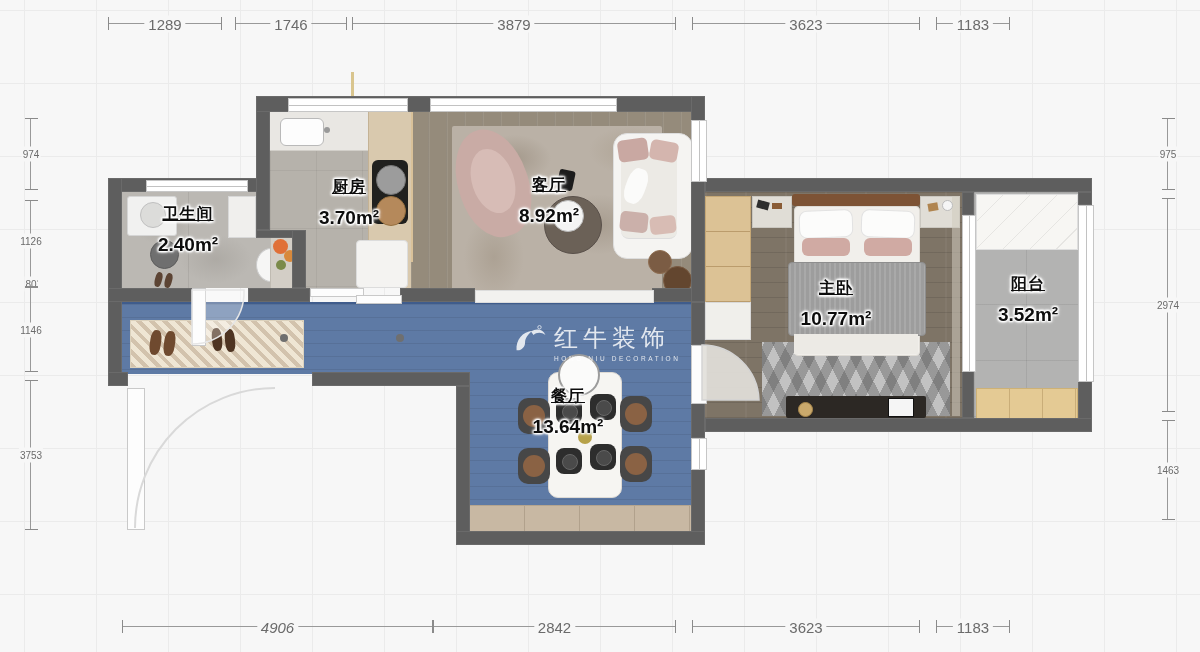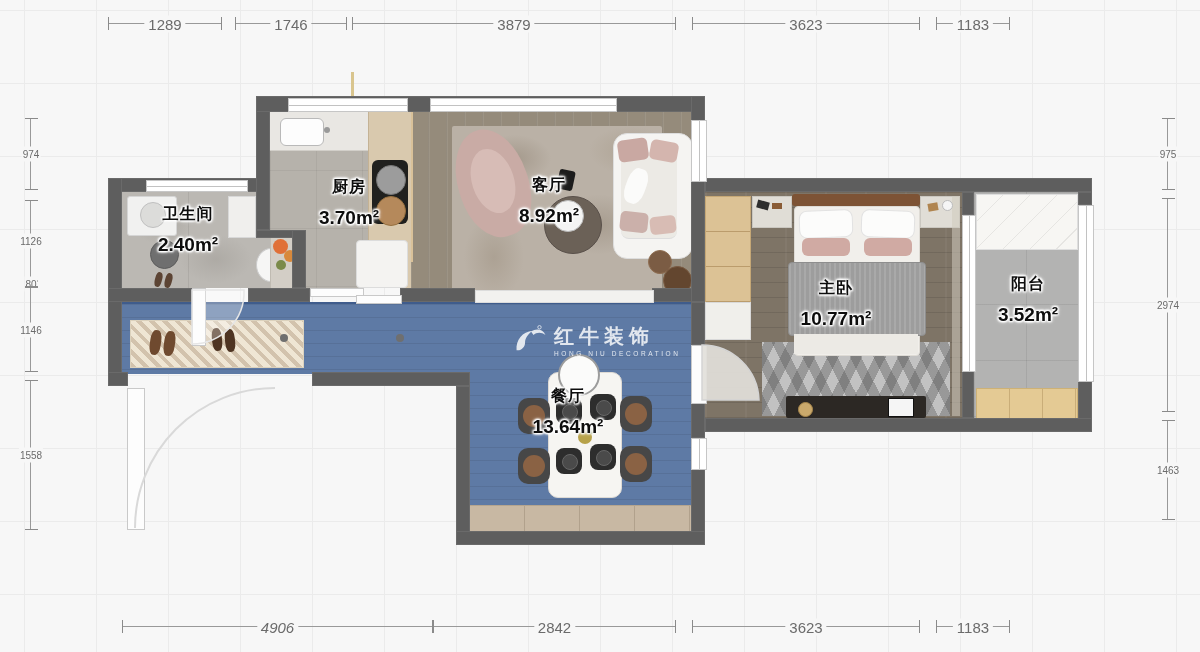--- a/index.html
+++ b/index.html
@@ -11,38 +11,38 @@
   .floor{position:absolute;z-index:1;}
   .furn{position:absolute;z-index:5;}
   .wall{position:absolute;background:#5e5e5e;z-index:10;box-shadow:inset 0 0 0 1px rgba(255,255,255,.08);}
   .win-h,.win-v{position:absolute;background:#ffffff;border:1px solid #c6c6c6;z-index:12;}
   .win-h::after{content:"";position:absolute;left:0;right:0;top:50%;height:1px;background:#c2c2c2;}
   .win-v::after{content:"";position:absolute;top:0;bottom:0;left:50%;width:1px;background:#c2c2c2;}
   .door{position:absolute;background:#fdfdfd;border:1px solid #c9c9c9;z-index:13;}
   .arcs{position:absolute;left:0;top:0;z-index:14;pointer-events:none;}
   .rlabel{position:absolute;transform:translateX(-50%);text-align:center;color:#0d0d0d;font-weight:bold;z-index:30;line-height:1;white-space:nowrap;
     text-shadow:0 0 3px #fff,0 0 3px #fff,0 0 5px #fff,1px 1px 2px #fff,-1px -1px 2px #fff,1px -1px 2px #fff,-1px 1px 2px #fff;}
-  .rlabel .nm{display:block;font-size:16px;letter-spacing:1px;}
+  .rlabel .nm{display:block;font-size:16px;letter-spacing:1px;text-decoration:underline;}
   .rlabel .ar{display:block;font-size:19px;margin-top:13px;}
   .dim-h{position:absolute;border-top:1px solid #999;z-index:40;}
   .dim-h::before,.dim-h::after{content:"";position:absolute;top:-7px;width:1px;height:13px;background:#8a8a8a;}
   .dim-h::before{left:0;} .dim-h::after{right:0;}
   .dim-v{position:absolute;border-left:1px solid #999;width:0;z-index:40;}
   .dim-v::before,.dim-v::after{content:"";position:absolute;left:-6px;width:13px;height:1px;background:#8a8a8a;}
   .dim-v::before{top:0;} .dim-v::after{bottom:0;}
   .dim-h span{position:absolute;left:50%;top:0;transform:translate(-50%,-50%);background:#f7f7f7;padding:0 4px;font-size:15px;color:#6b6b6b;white-space:nowrap;}
   .dim-v span{position:absolute;left:0;top:50%;transform:translate(-50%,-50%);background:#f7f7f7;padding:2px 1px;font-size:10px;color:#6b6b6b;white-space:nowrap;}
   .circ{position:absolute;border-radius:50%;}
   .chair{position:absolute;background:#474747;border-radius:10px;z-index:6;}
   .chair::after{content:"";position:absolute;left:50%;top:50%;width:22px;height:22px;margin:-11px 0 0 -11px;border-radius:50%;background:#8a6244;}
   .dplate{position:absolute;background:#2d2d2d;border-radius:8px;z-index:7;}
   .dplate::after{content:"";position:absolute;left:50%;top:50%;width:14px;height:14px;margin:-7px 0 0 -7px;border-radius:50%;background:#4a4a4a;border:1px solid #666;}
   .wm{position:absolute;left:514px;top:324px;z-index:25;display:flex;align-items:flex-start;opacity:.82;color:#ffffff;}
   .wm .txt{margin-left:6px;}
-  .wm .brand{font-size:20px;font-weight:bold;letter-spacing:5px;line-height:1.2;}
+  .wm .brand{font-size:24px;font-weight:normal;letter-spacing:5px;line-height:1.2;}
   .wm .sub{font-size:6.5px;letter-spacing:2.6px;margin-top:2px;}
 </style>
 </head>
 <body>
 
 <div class="canvas">
 
   <div class="floor" style="left:122px;top:192px;width:134px;height:96px;background:#bbb8b3;background-image:radial-gradient(ellipse 50px 40px at 30% 30%,rgba(120,115,108,.25),transparent 60%),radial-gradient(ellipse 60px 40px at 70% 70%,rgba(120,115,108,.2),transparent 60%),linear-gradient(90deg,transparent 66px,rgba(0,0,0,.07) 66px,rgba(0,0,0,.07) 67px,transparent 67px);"></div>
   <div class="floor" style="left:256px;top:238px;width:36px;height:50px;background:#bbb8b3;"></div>
   <div class="floor" style="left:270px;top:112px;width:140px;height:176px;background:#b6b2ab;background-image:repeating-linear-gradient(90deg,rgba(0,0,0,.05) 0 1px,transparent 1px 46px),repeating-linear-gradient(180deg,rgba(0,0,0,.05) 0 1px,transparent 1px 58px);"></div>
@@ -257,21 +257,21 @@
   <div class="dim-v" style="left:30px;top:200px;height:81px;">
       <span>1126</span>
     </div>
   <div class="dim-v" style="left:30px;top:281px;height:6px;">
       <span>80</span>
     </div>
   <div class="dim-v" style="left:30px;top:287px;height:85px;">
       <span>1146</span>
     </div>
   <div class="dim-v" style="left:30px;top:380px;height:150px;">
-      <span>1558</span>
+      <span>3753</span>
     </div>
 
   <div class="dim-v" style="left:1167px;top:118px;height:72px;">
       <span>975</span>
     </div>
   <div class="dim-v" style="left:1167px;top:198px;height:214px;">
       <span>2974</span>
     </div>
   <div class="dim-v" style="left:1167px;top:420px;height:100px;">
       <span>1463</span>

